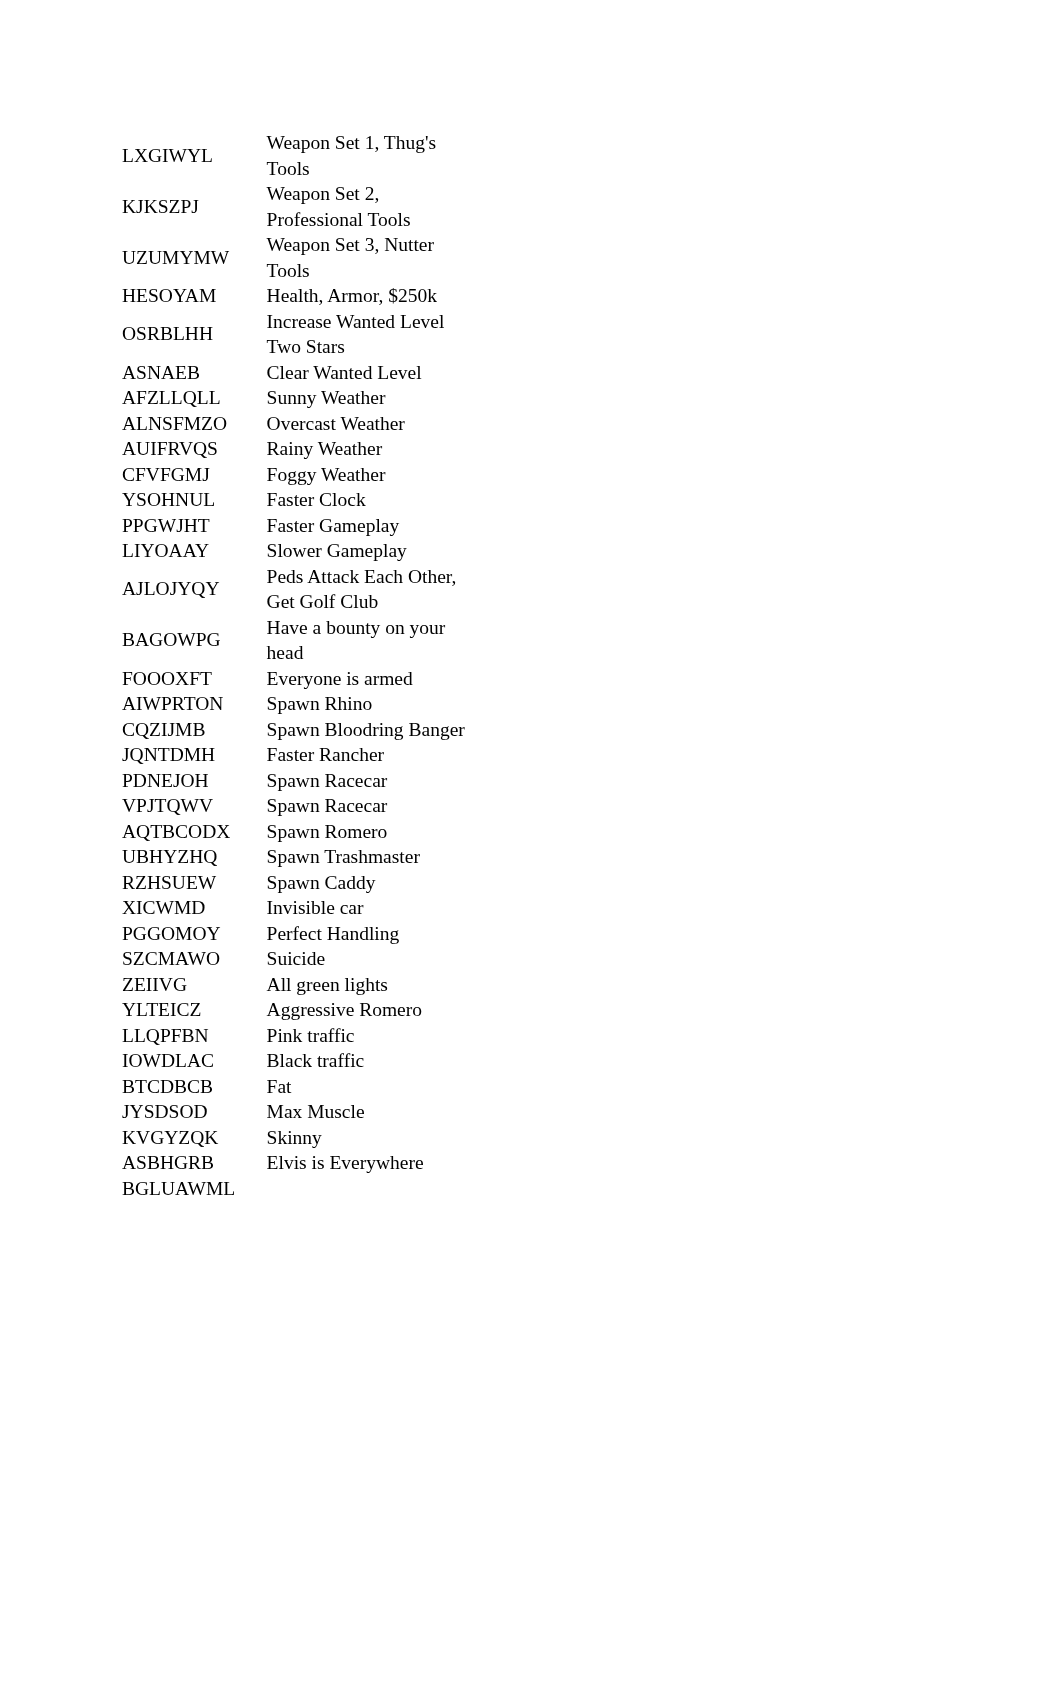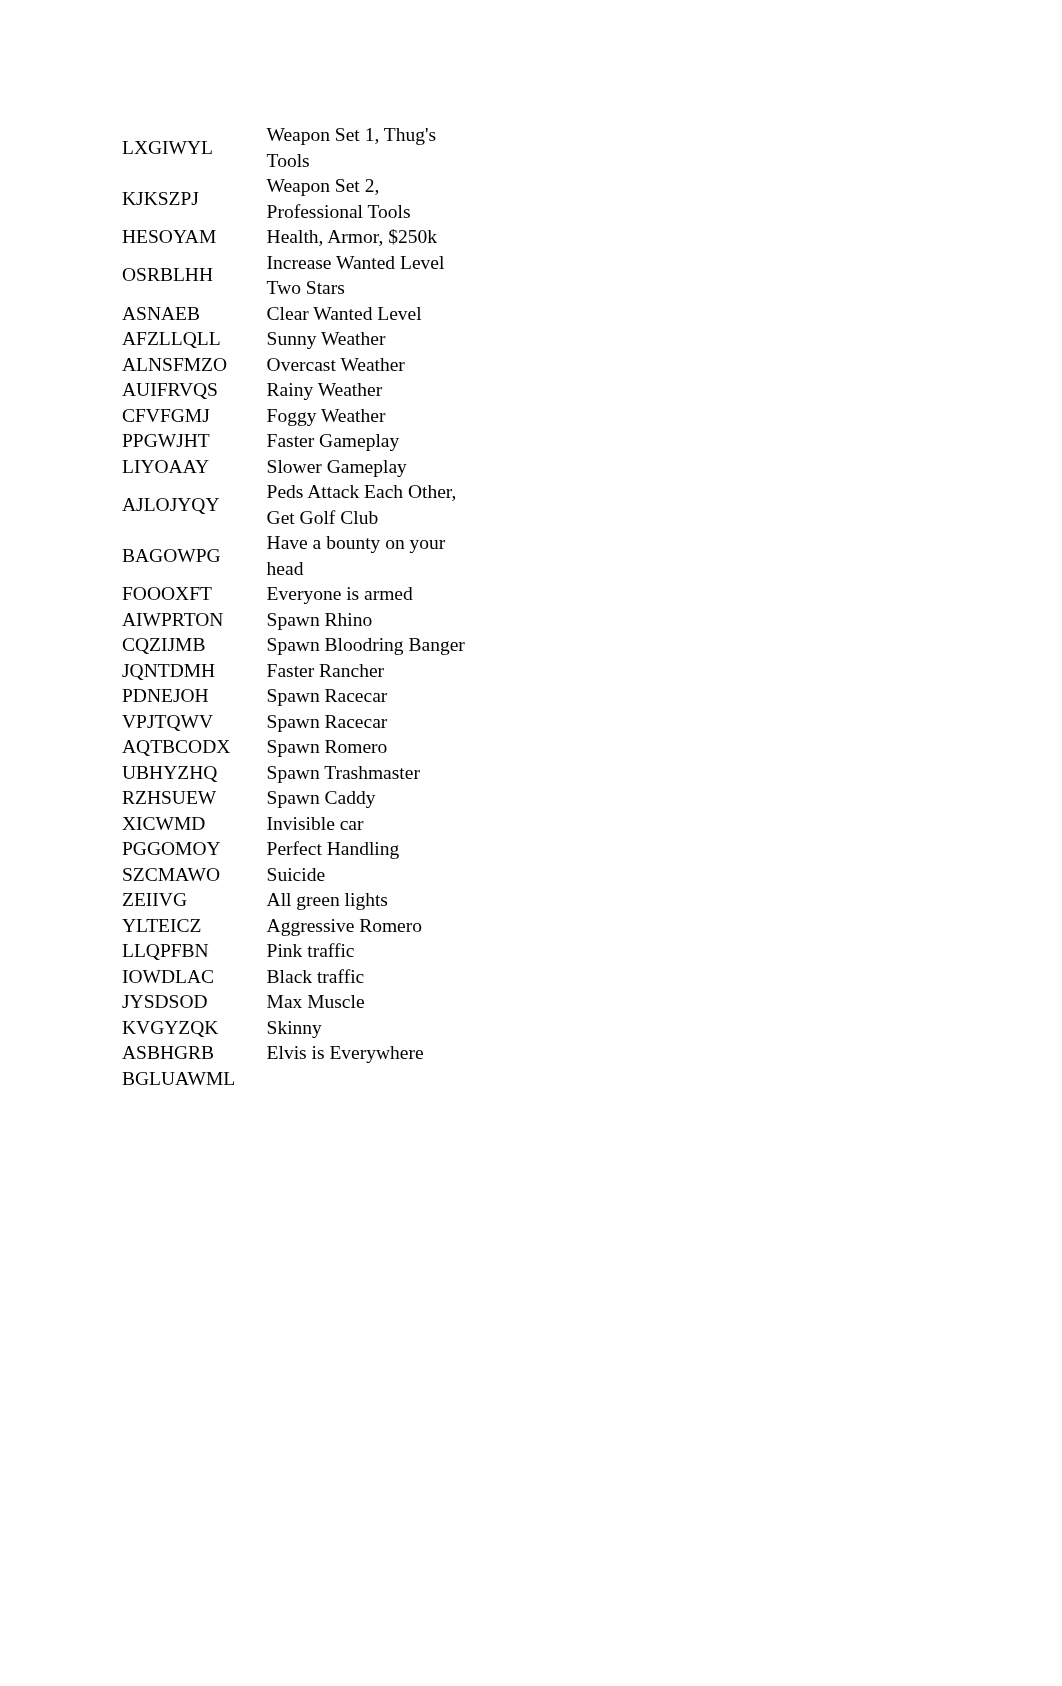--- a/index.html
+++ b/index.html
@@ -13,21 +13,21 @@
     height: 1686px;
     position: relative;
     font-family: "Liberation Serif", "DejaVu Serif", serif;
     color: #000000;
     overflow: hidden;
   }
 
   .page {
     position: absolute;
     left: 0;
-    top: 4px;
+    top: 12px;
     width: 1062px;
     height: 1624px;
   }
 
   
   .table-left {
     position: absolute;
     left: 122px;
     top: 118px;
     width: 350px;
@@ -86,20 +86,24 @@
     <tbody>
         <tr>
           <td class="code">LXGIWYL</td>
           <td class="desc">Weapon Set 1, Thug's Tools</td>
         </tr>
         <tr>
           <td class="code">KJKSZPJ</td>
           <td class="desc">Weapon Set 2, Professional Tools</td>
         </tr>
         <tr>
+          <td class="code">UZUMYMW</td>
+          <td class="desc">Weapon Set 3, Nutter Tools</td>
+        </tr>
+        <tr>
           <td class="code">HESOYAM</td>
           <td class="desc">Health, Armor, $250k</td>
         </tr>
         <tr>
           <td class="code">OSRBLHH</td>
           <td class="desc">Increase Wanted Level Two Stars</td>
         </tr>
         <tr>
           <td class="code">ASNAEB</td>
           <td class="desc">Clear Wanted Level</td>
@@ -114,20 +118,24 @@
         </tr>
         <tr>
           <td class="code">AUIFRVQS</td>
           <td class="desc">Rainy Weather</td>
         </tr>
         <tr>
           <td class="code">CFVFGMJ</td>
           <td class="desc">Foggy Weather</td>
         </tr>
         <tr>
+          <td class="code">YSOHNUL</td>
+          <td class="desc">Faster Clock</td>
+        </tr>
+        <tr>
           <td class="code">PPGWJHT</td>
           <td class="desc">Faster Gameplay</td>
         </tr>
         <tr>
           <td class="code">LIYOAAY</td>
           <td class="desc">Slower Gameplay</td>
         </tr>
         <tr>
           <td class="code">AJLOJYQY</td>
           <td class="desc">Peds Attack Each Other, Get Golf Club</td>
@@ -194,20 +202,24 @@
         </tr>
         <tr>
           <td class="code">LLQPFBN</td>
           <td class="desc">Pink traffic</td>
         </tr>
         <tr>
           <td class="code">IOWDLAC</td>
           <td class="desc">Black traffic</td>
         </tr>
         <tr>
+          <td class="code">BTCDBCB</td>
+          <td class="desc">Fat</td>
+        </tr>
+        <tr>
           <td class="code">JYSDSOD</td>
           <td class="desc">Max Muscle</td>
         </tr>
         <tr>
           <td class="code">KVGYZQK</td>
           <td class="desc">Skinny</td>
         </tr>
         <tr>
           <td class="code">ASBHGRB</td>
           <td class="desc">Elvis is Everywhere</td>

